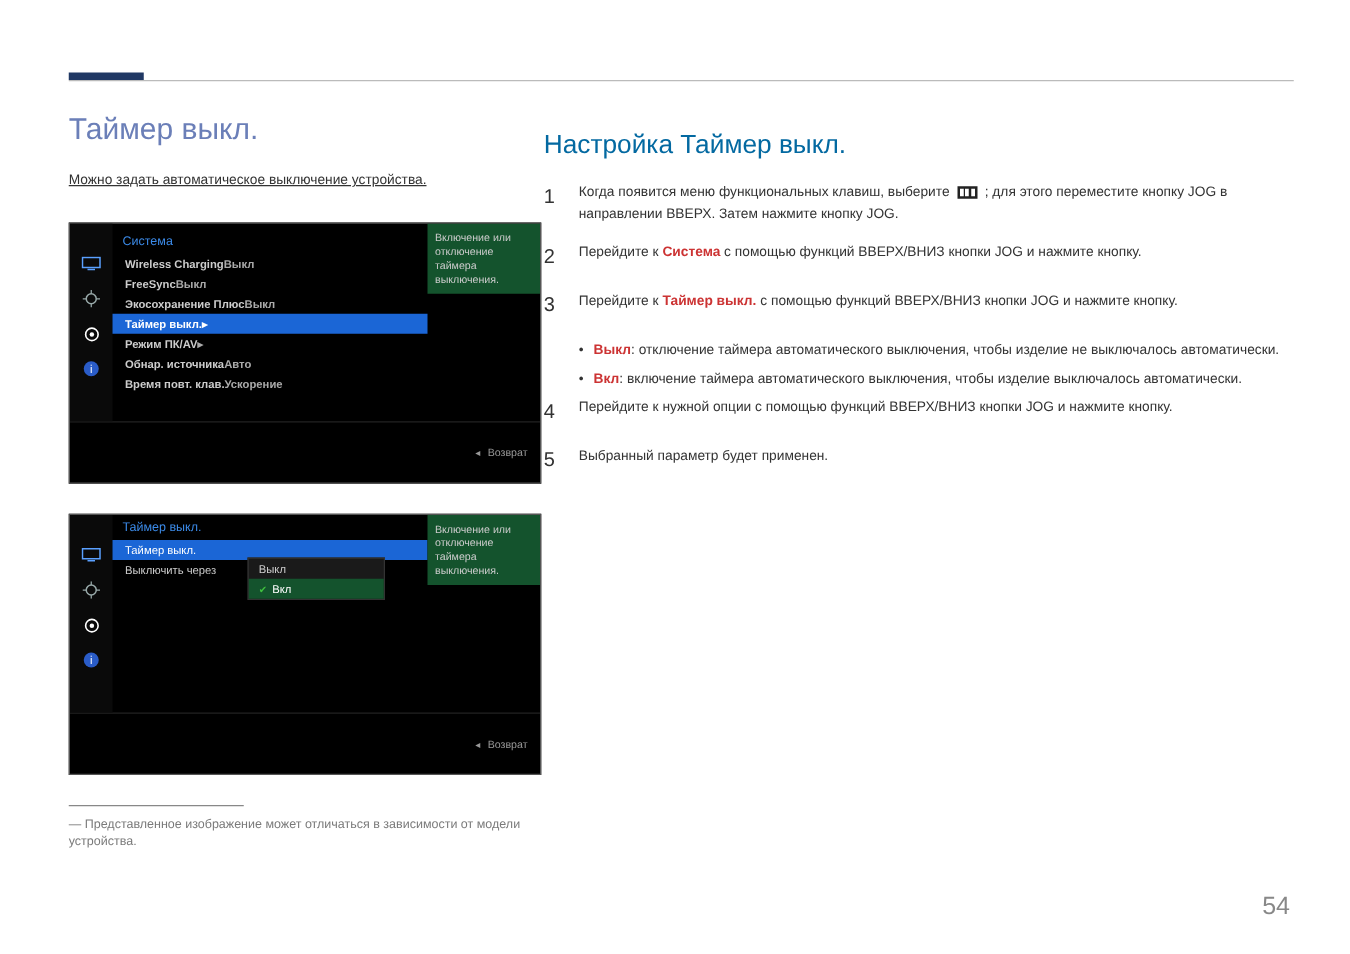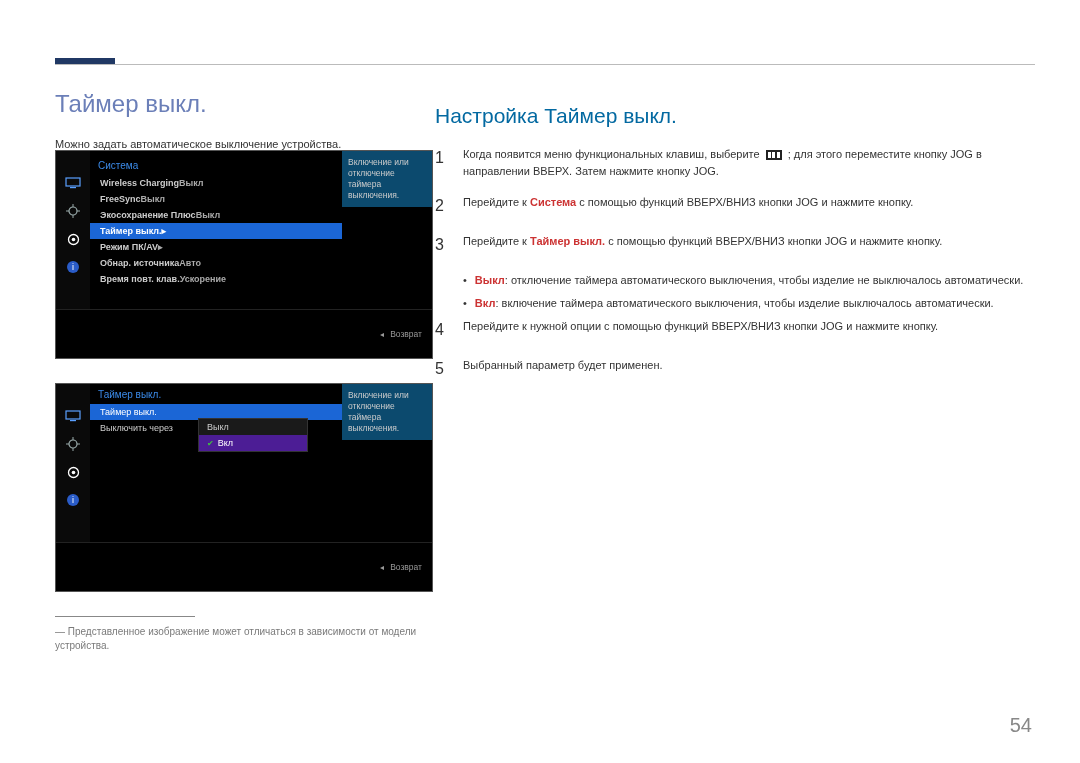--- a/index.html
+++ b/index.html
@@ -44,21 +44,21 @@
     font-weight: 500;
     margin-bottom: 20px;
   }
   .title-right {
     color: #0369a1;
     font-size: 21px;
     font-weight: 400;
     margin-bottom: 18px;
     margin-top: 14px;
   }
-  .intro { font-size: 11px; color: #333; margin-bottom: 0; }
+  .intro { font-size: 11px; color: #333; margin-bottom: 28px; text-decoration: underline; }
 
   
   .osd {
     width: 378px;
     background: #000;
     border: 1px solid #555;
     font-size: 10px;
     color: #ccc;
     position: relative;
     margin-bottom: 24px;
@@ -94,21 +94,21 @@
   .osd-row.hl .val { color: #fff; }
   .osd-detail {
     position: absolute;
     right: 0;
     top: 0;
     width: 90px;
     padding: 6px;
     font-size: 8.5px;
     line-height: 1.3;
     color: #ccc;
-    background: #0c4a6e;
+    background: #14532d;
   }
   .osd-main-rows { margin-right: 90px; }
   .osd-foot {
     text-align: right;
     font-size: 8.5px;
     color: #999;
     padding: 19px 10px;
     border-top: 1px solid #222;
   }
   .osd-foot::before { content: "◂"; margin-right: 6px; color: #999; font-size: 8px; }
@@ -121,21 +121,21 @@
   .osd2-row .label { flex:1; }
   .osd2-row.hl { background:#1b66d6; color:#fff; }
   .osd2-popup {
     position:absolute;
     left: 108px; top: 34px;
     width: 110px;
     background:#1a1a1a;
     border:1px solid #333;
   }
   .osd2-opt { padding:3px 8px; font-size:9px; color:#ccc; }
-  .osd2-opt.sel { background:#4c1d95; color:#fff; }
+  .osd2-opt.sel { background:#14532d; color:#fff; }
   .osd2-opt .chk { color:#3fc13f; margin-right:4px; font-size:8px; }
 
   .footnote-sep { width: 140px; border-top:1px solid #888; margin: 14px 0 8px 0; }
   .footnote { font-size: 10px; color: #7a7a7a; line-height:1.4; }
 
   
   .steps { }
   .step { display:flex; gap:14px; margin-bottom:14px; font-size:11px; line-height:1.55; color:#333; }
   .step-num { font-size: 16px; color:#333; font-weight:400; width:14px; flex-shrink:0; }
   .step-body { flex:1; }

